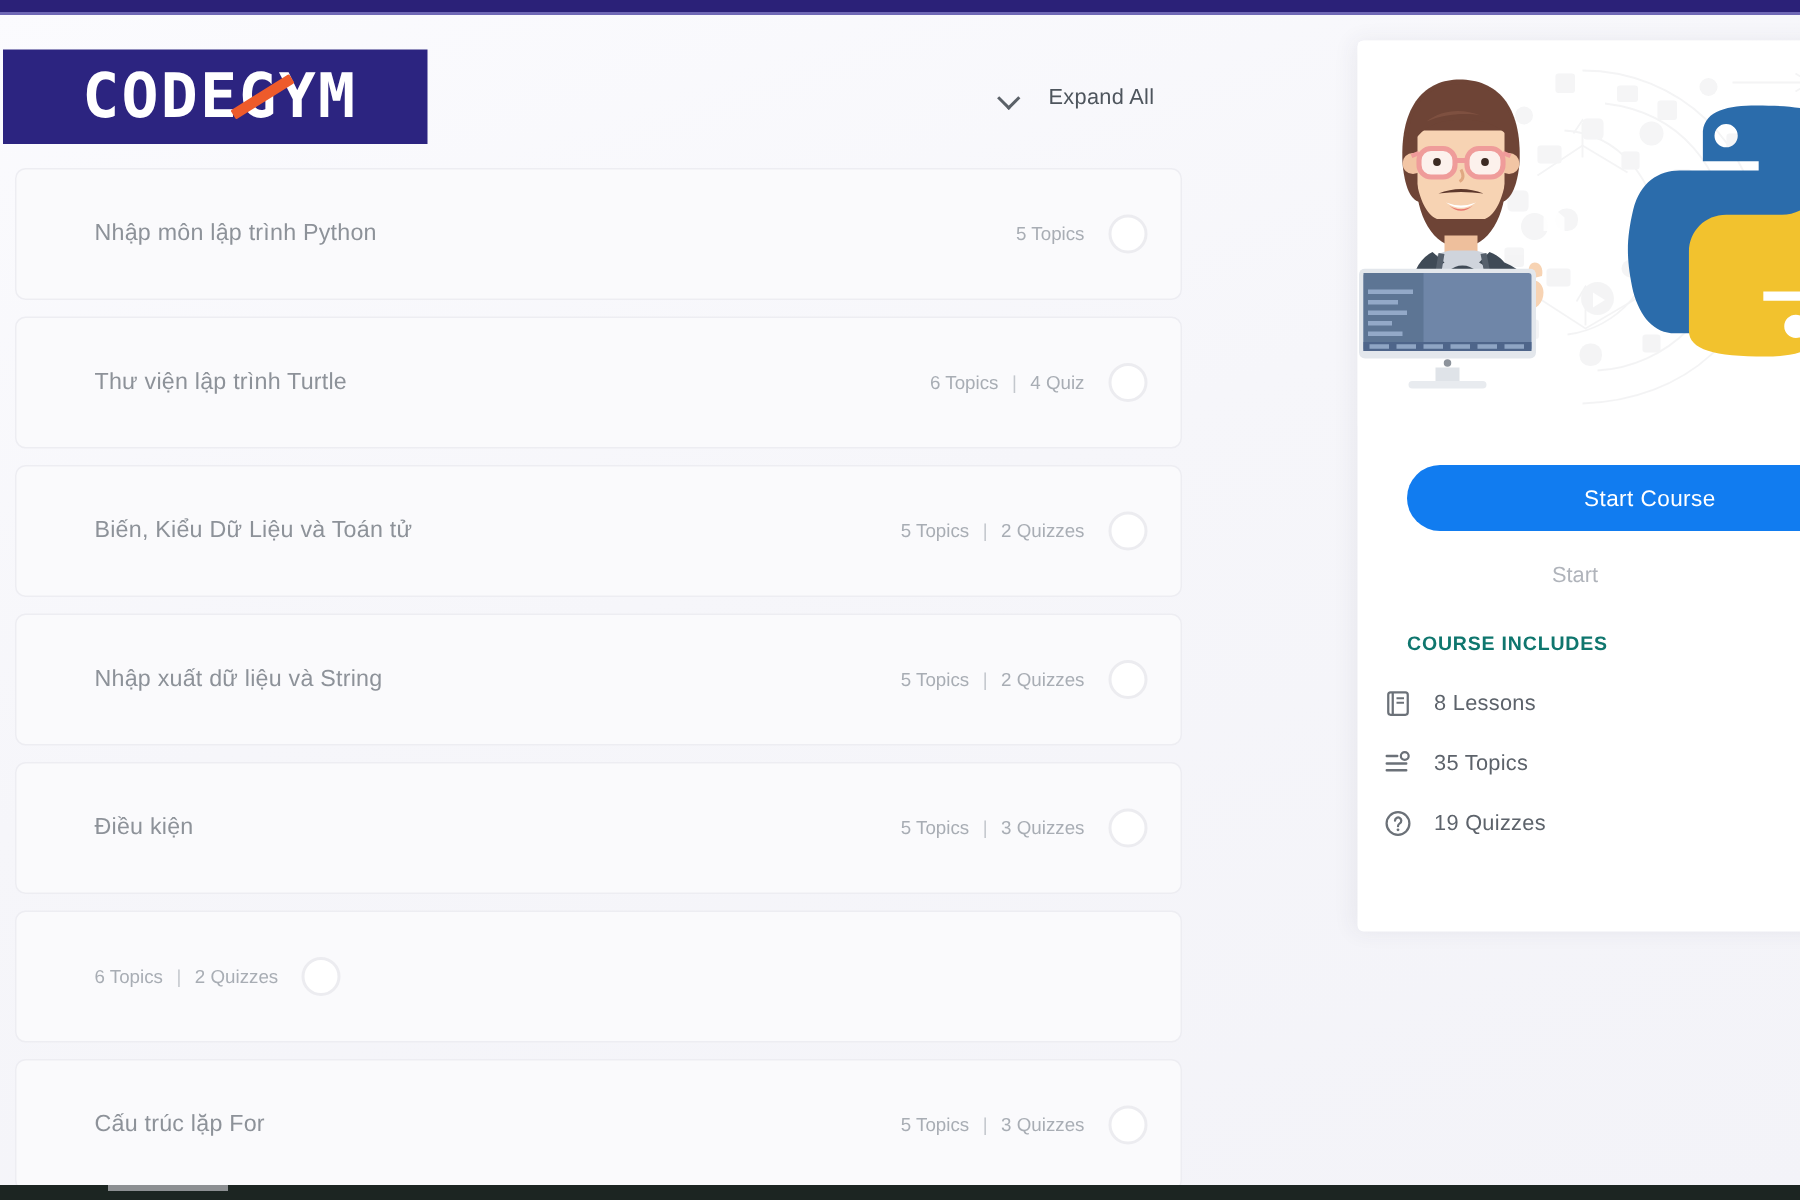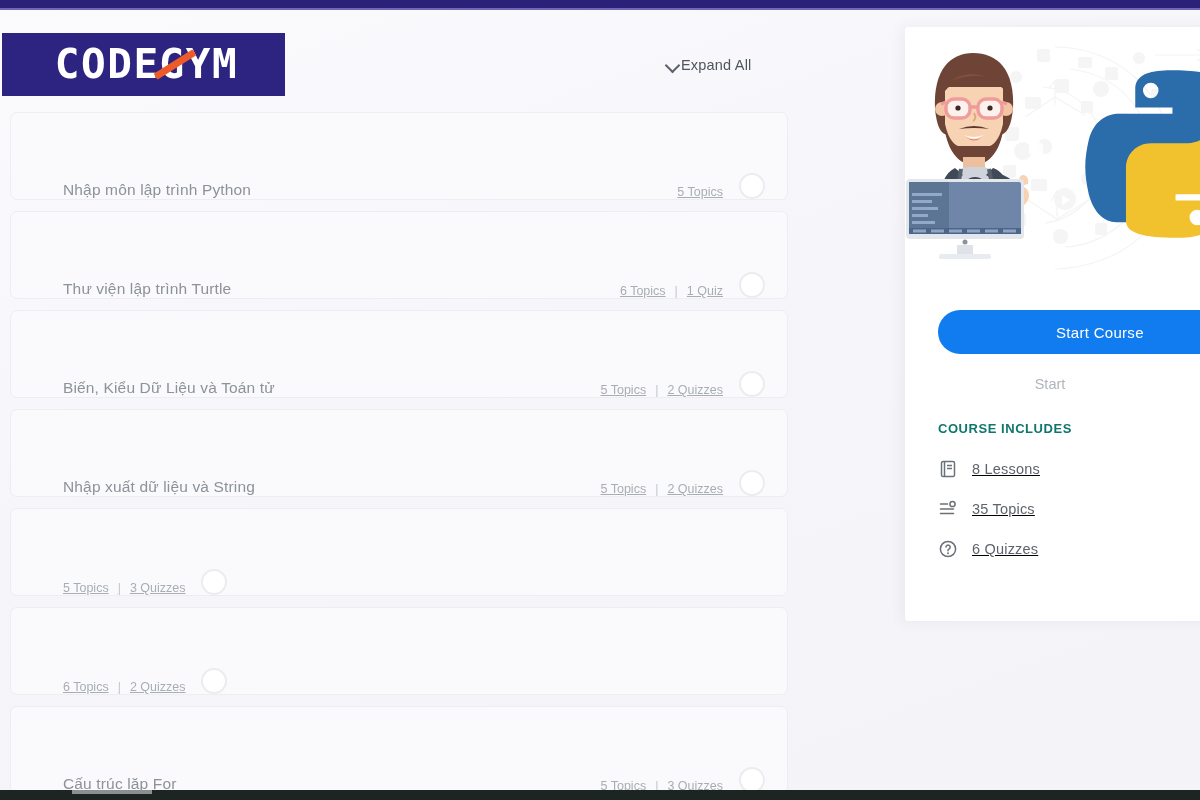--- a/index.html
+++ b/index.html
@@ -50,21 +50,21 @@
   }
   .logo-slash {
     position:absolute; left:150px; top:28px;
     width:46px; height:7px; background:#ee5b2b;
     transform:rotate(-32deg); z-index:3; border-radius:1px;
   }
 
   
   .expand-all {
     position:absolute; left:665px; top:57px;
-    display:flex; align-items:center; gap:0;
+    display:flex; align-items:center; gap:18px;
     cursor:pointer;
   }
   .chev {
     width:16px; height:16px; position:relative;
   }
   .chev::after {
     content:""; position:absolute; left:2px; top:3px;
     width:9px; height:9px;
     border-right:2px solid #5b6168; border-bottom:2px solid #5b6168;
     transform:rotate(45deg);
@@ -75,33 +75,32 @@
 
   
   .lesson-list {
     position:absolute; left:10px; top:112px; width:778px;
   }
   .lesson-card {
     height:88px; margin-bottom:11px;
     background:#fafafc;
     border:1px solid #ededf2;
     border-radius:7px;
-    display:flex; align-items:flex-end;
+    display:flex; align-items:center;
     padding:0 22px 0 52px;
     cursor:pointer;
   }
   .lesson-title {
     font-size:15.5px; color:#8d9299; letter-spacing:.15px;
     flex:1 1 auto; white-space:nowrap;
   }
   .lesson-meta {
     display:flex; align-items:center;
     font-size:12.5px; color:#a8adb4; white-space:nowrap;
     margin-right:16px;
-    text-decoration:underline;
   }
   .meta-sep { margin:0 9px; color:#c3c7cd; }
   .progress-dot {
     width:26px; height:26px; border-radius:50%;
     border:2px solid #ececf0; background:#ffffff;
     flex:0 0 auto;
   }
 
   
   .side-card {
@@ -154,22 +153,22 @@
     text-align:center; font-size:14.5px; color:#b0b4bb;
   }
 
   .includes-head {
     position:absolute; left:33px; top:394px;
     font-size:13px; font-weight:700; letter-spacing:.55px;
     color:#0f766e;
   }
 
   .include-list {
-    position:absolute; left:33px; top:432px;
-    display:flex; flex-direction:column; gap:20px;text-decoration:underline;
+    position:absolute; left:17px; top:432px;
+    display:flex; flex-direction:column; gap:20px;
   }
   .include-row {
     display:flex; align-items:center; gap:14px;
   }
   .include-icon {
     width:20px; height:20px; flex:0 0 auto;
     display:flex; align-items:center; justify-content:center;
   }
   .include-label {
     font-size:14.5px; color:#5d636b; letter-spacing:.2px;
@@ -199,21 +198,21 @@
         <span class="lesson-meta">
           <span>5 Topics</span>
         </span>
         <span class="progress-dot"></span>
       </div>
       <div class="lesson-card">
         <span class="lesson-title">Thư viện lập trình Turtle</span>
         <span class="lesson-meta">
           <span>6 Topics</span>
           <span class="meta-sep">|</span>
-          <span>1 Quiz</span>
+          <span>4 Quiz</span>
         </span>
         <span class="progress-dot"></span>
       </div>
       <div class="lesson-card">
         <span class="lesson-title">Biến, Kiểu Dữ Liệu và Toán tử</span>
         <span class="lesson-meta">
           <span>5 Topics</span>
           <span class="meta-sep">|</span>
           <span>2 Quizzes</span>
         </span>
@@ -222,20 +221,21 @@
       <div class="lesson-card">
         <span class="lesson-title">Nhập xuất dữ liệu và String</span>
         <span class="lesson-meta">
           <span>5 Topics</span>
           <span class="meta-sep">|</span>
           <span>2 Quizzes</span>
         </span>
         <span class="progress-dot"></span>
       </div>
       <div class="lesson-card">
+        <span class="lesson-title">Điều kiện</span>
         <span class="lesson-meta">
           <span>5 Topics</span>
           <span class="meta-sep">|</span>
           <span>3 Quizzes</span>
         </span>
         <span class="progress-dot"></span>
       </div>
       <div class="lesson-card">
         <span class="lesson-meta">
           <span>6 Topics</span>
@@ -412,20 +412,20 @@
           <span class="include-label">35 Topics</span>
         </div>
         <div class="include-row">
           <span class="include-icon">
             <svg viewBox="0 0 20 20">
               <circle cx="10" cy="10" r="7.6" fill="none" stroke="#6b7178" stroke-width="1.5"></circle>
               <path d="M8 8.1 a2.1 2.1 0 113.2 1.8 c-.8.5-1.2 1-1.2 1.9" fill="none" stroke="#6b7178" stroke-width="1.5" stroke-linecap="round"></path>
               <circle cx="10" cy="14.2" r=".95" fill="#6b7178"></circle>
             </svg>
           </span>
-          <span class="include-label">6 Quizzes</span>
+          <span class="include-label">19 Quizzes</span>
         </div>
       </div>
   </div>
 
   <div class="chrome-bottom"></div>
   <div class="chrome-bottom-hl"></div>
 </div>
 
 </body></html>

